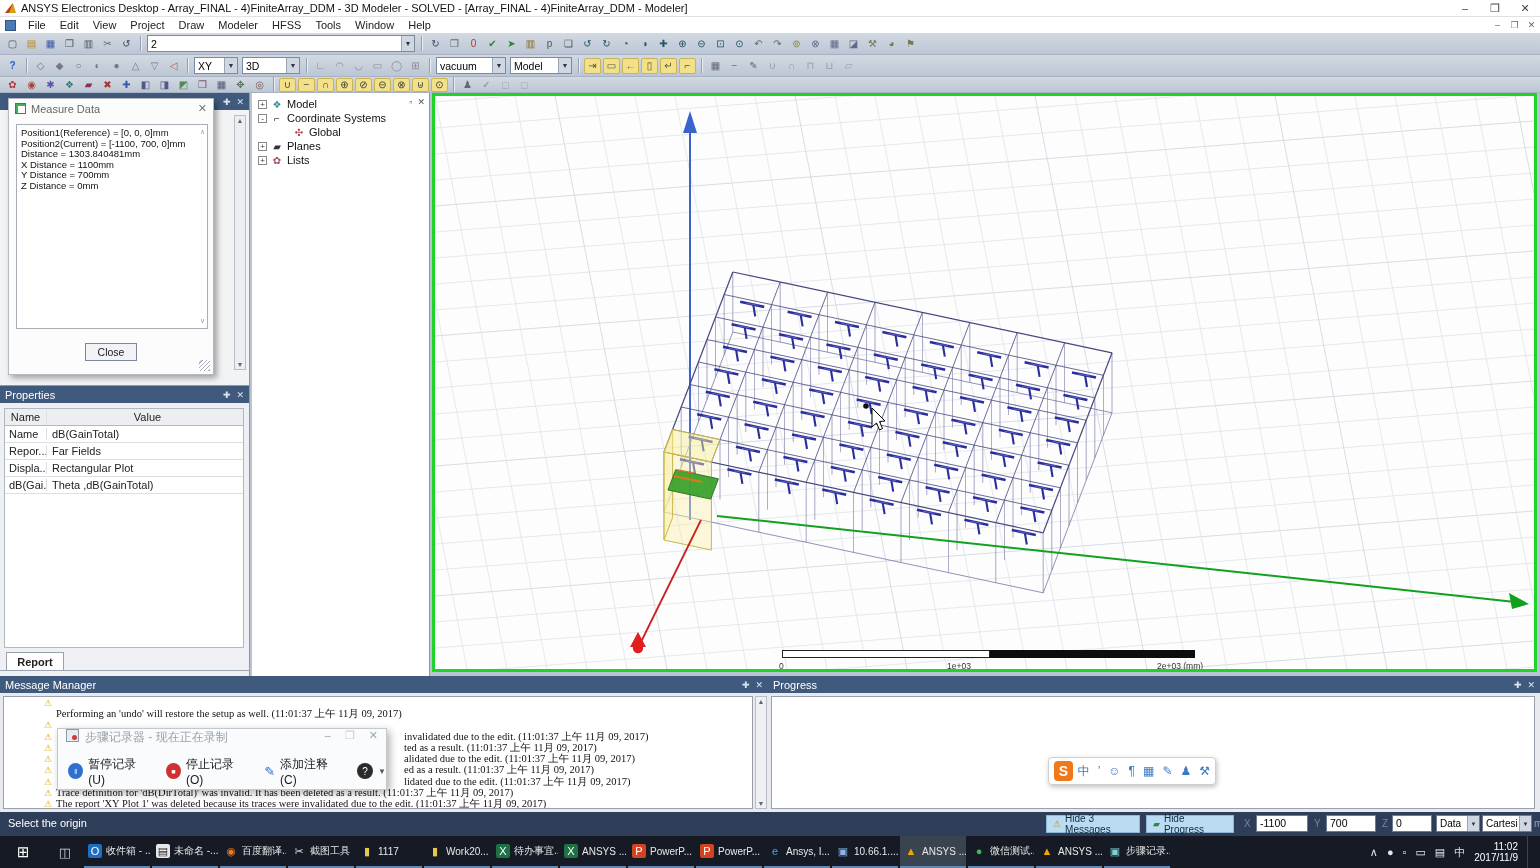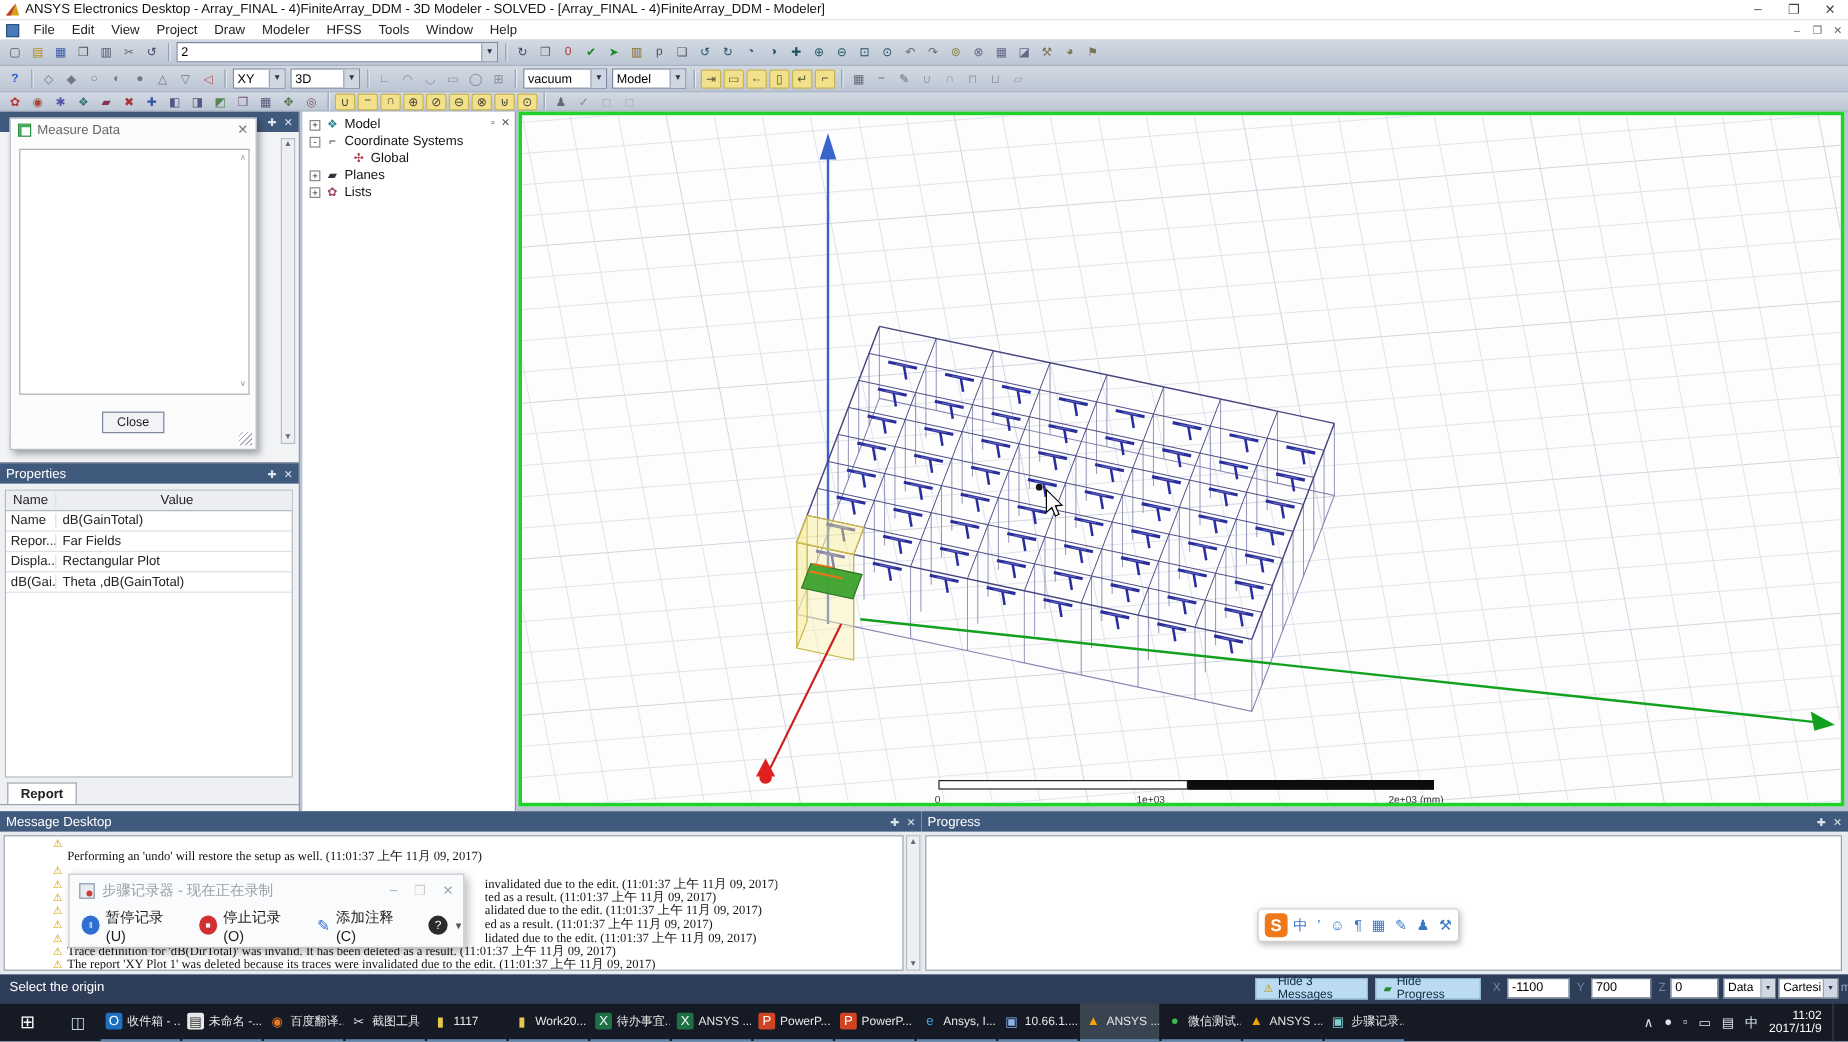--- a/index.html
+++ b/index.html
@@ -77,21 +77,21 @@
   .mrow{display:flex;align-items:center;height:11.3px;font-family:"Liberation Serif",serif;font-size:10.5px;color:#111;white-space:nowrap}
   .mrow .warn{width:12px;margin-left:40px;color:#dba400;font-size:9px;flex:none}
   .mrow[data-icon="false"] .warn{visibility:hidden}
   .mrow .mtxt{overflow:hidden}
   #mmscroll{left:755px;top:20px;width:12px;height:113px;background:#eef0f4;border:1px solid #b8bdc6;display:flex;flex-direction:column;justify-content:space-between;align-items:center;font-size:7px;color:#667;padding:1px}
   
   #progresspanel{left:768px;top:676px;width:772px;height:136px;background:#e7eaee}
   #progresscontent{left:3px;top:20px;width:764px;height:113px;background:#fff;border:1px solid #99a0ab}
   
   #recorder{left:57px;top:728px;width:330px;height:62px;background:#fafbfc;border:1px solid #c4c8cd;box-shadow:3px 3px 8px rgba(0,0,0,.3);z-index:40}
-  #recorder .rtitle{height:26px;display:flex;align-items:center;gap:6px;padding:0 8px;font-size:12px;color:#9aa0a8}
+  #recorder .rtitle{height:26px;display:flex;gap:6px;padding:0 8px;font-size:12px;color:#9aa0a8}
   #recorder .ricon{width:13px;height:13px;background:#e8ecef;border:1px solid #8a9aa8;position:relative}
   #recorder .ricon:after{content:"";position:absolute;right:1px;bottom:1px;width:5px;height:5px;background:#d23b3b;border-radius:50%}
   #recorder .rctl{margin-left:auto;display:flex;gap:14px;color:#9aa;font-size:11px}
   #recorder .rbody{display:flex;align-items:center;gap:16px;padding-left:10px;height:32px}
   .rbtn{display:flex;align-items:center;gap:5px;font-size:12px;color:#1a1a1a}
   .cir{width:16px;height:16px;border-radius:50%;color:#fff;font-size:7px;display:flex;align-items:center;justify-content:center}
   .cir.pause{background:#2f6fd0}
   .cir.stop{background:#d03030}
   .cir.help{background:#2b2b2b;font-size:10px}
   .noteicon{color:#2f6fd0;font-size:13px}
@@ -376,20 +376,29 @@
 
 <div id="measure" class="abs">
   <div class="mtitle">
     <span class="micon"></span>
     <span>Measure Data</span>
     <span class="mclose">✕</span>
   </div>
   <div id="measurebox" class="abs">
     <span class="sarr" style="top:2px">∧</span>
     <span class="sarr" style="bottom:2px">∨</span>
+    <div>
+
+    <div>Position1(Reference) = [0, 0, 0]mm</div>
+        <div>Position2(Current) = [-1100, 700, 0]mm</div>
+        <div>Distance = 1303.840481mm</div>
+        <div>X Distance = 1100mm</div>
+        <div>Y Distance = 700mm</div>
+        <div>Z Distance = 0mm</div>
+      </div>
   </div>
   <div id="mclosebtn" class="abs">
     <span>Close</span>
   </div>
   <div id="mgrip" class="abs"></div>
 </div>
 
 <div id="modeltree" class="abs">
   <div class="pico2">
     <span>▫</span>
@@ -807,21 +816,21 @@
   <div>Hold 'X','Y', or 'Z' key to constrain relative movement.</div></div>
   <div id="scalewhite" class="scalerect"></div>
   <div id="scaleblack" class="scalerect"></div>
   <span class="scalelbl" style="left:344px">0</span>
   <span class="scalelbl" style="left:512px">1e+03</span>
   <span class="scalelbl" style="left:722px">2e+03 (mm)</span>
 </div>
 
 <div id="mmpanel" class="abs">
   <div class="paneltitle">
-    <span>Message Desktop</span>
+    <span>Message Manager</span>
     <div class="pico">
       <span>✚</span>
       <span>✕</span>
     </div>
   </div>
   <div id="mmcontent" class="abs">
     <div>
 
         <div class="mrow" data-icon="true">
           <span class="warn">⚠</span>

